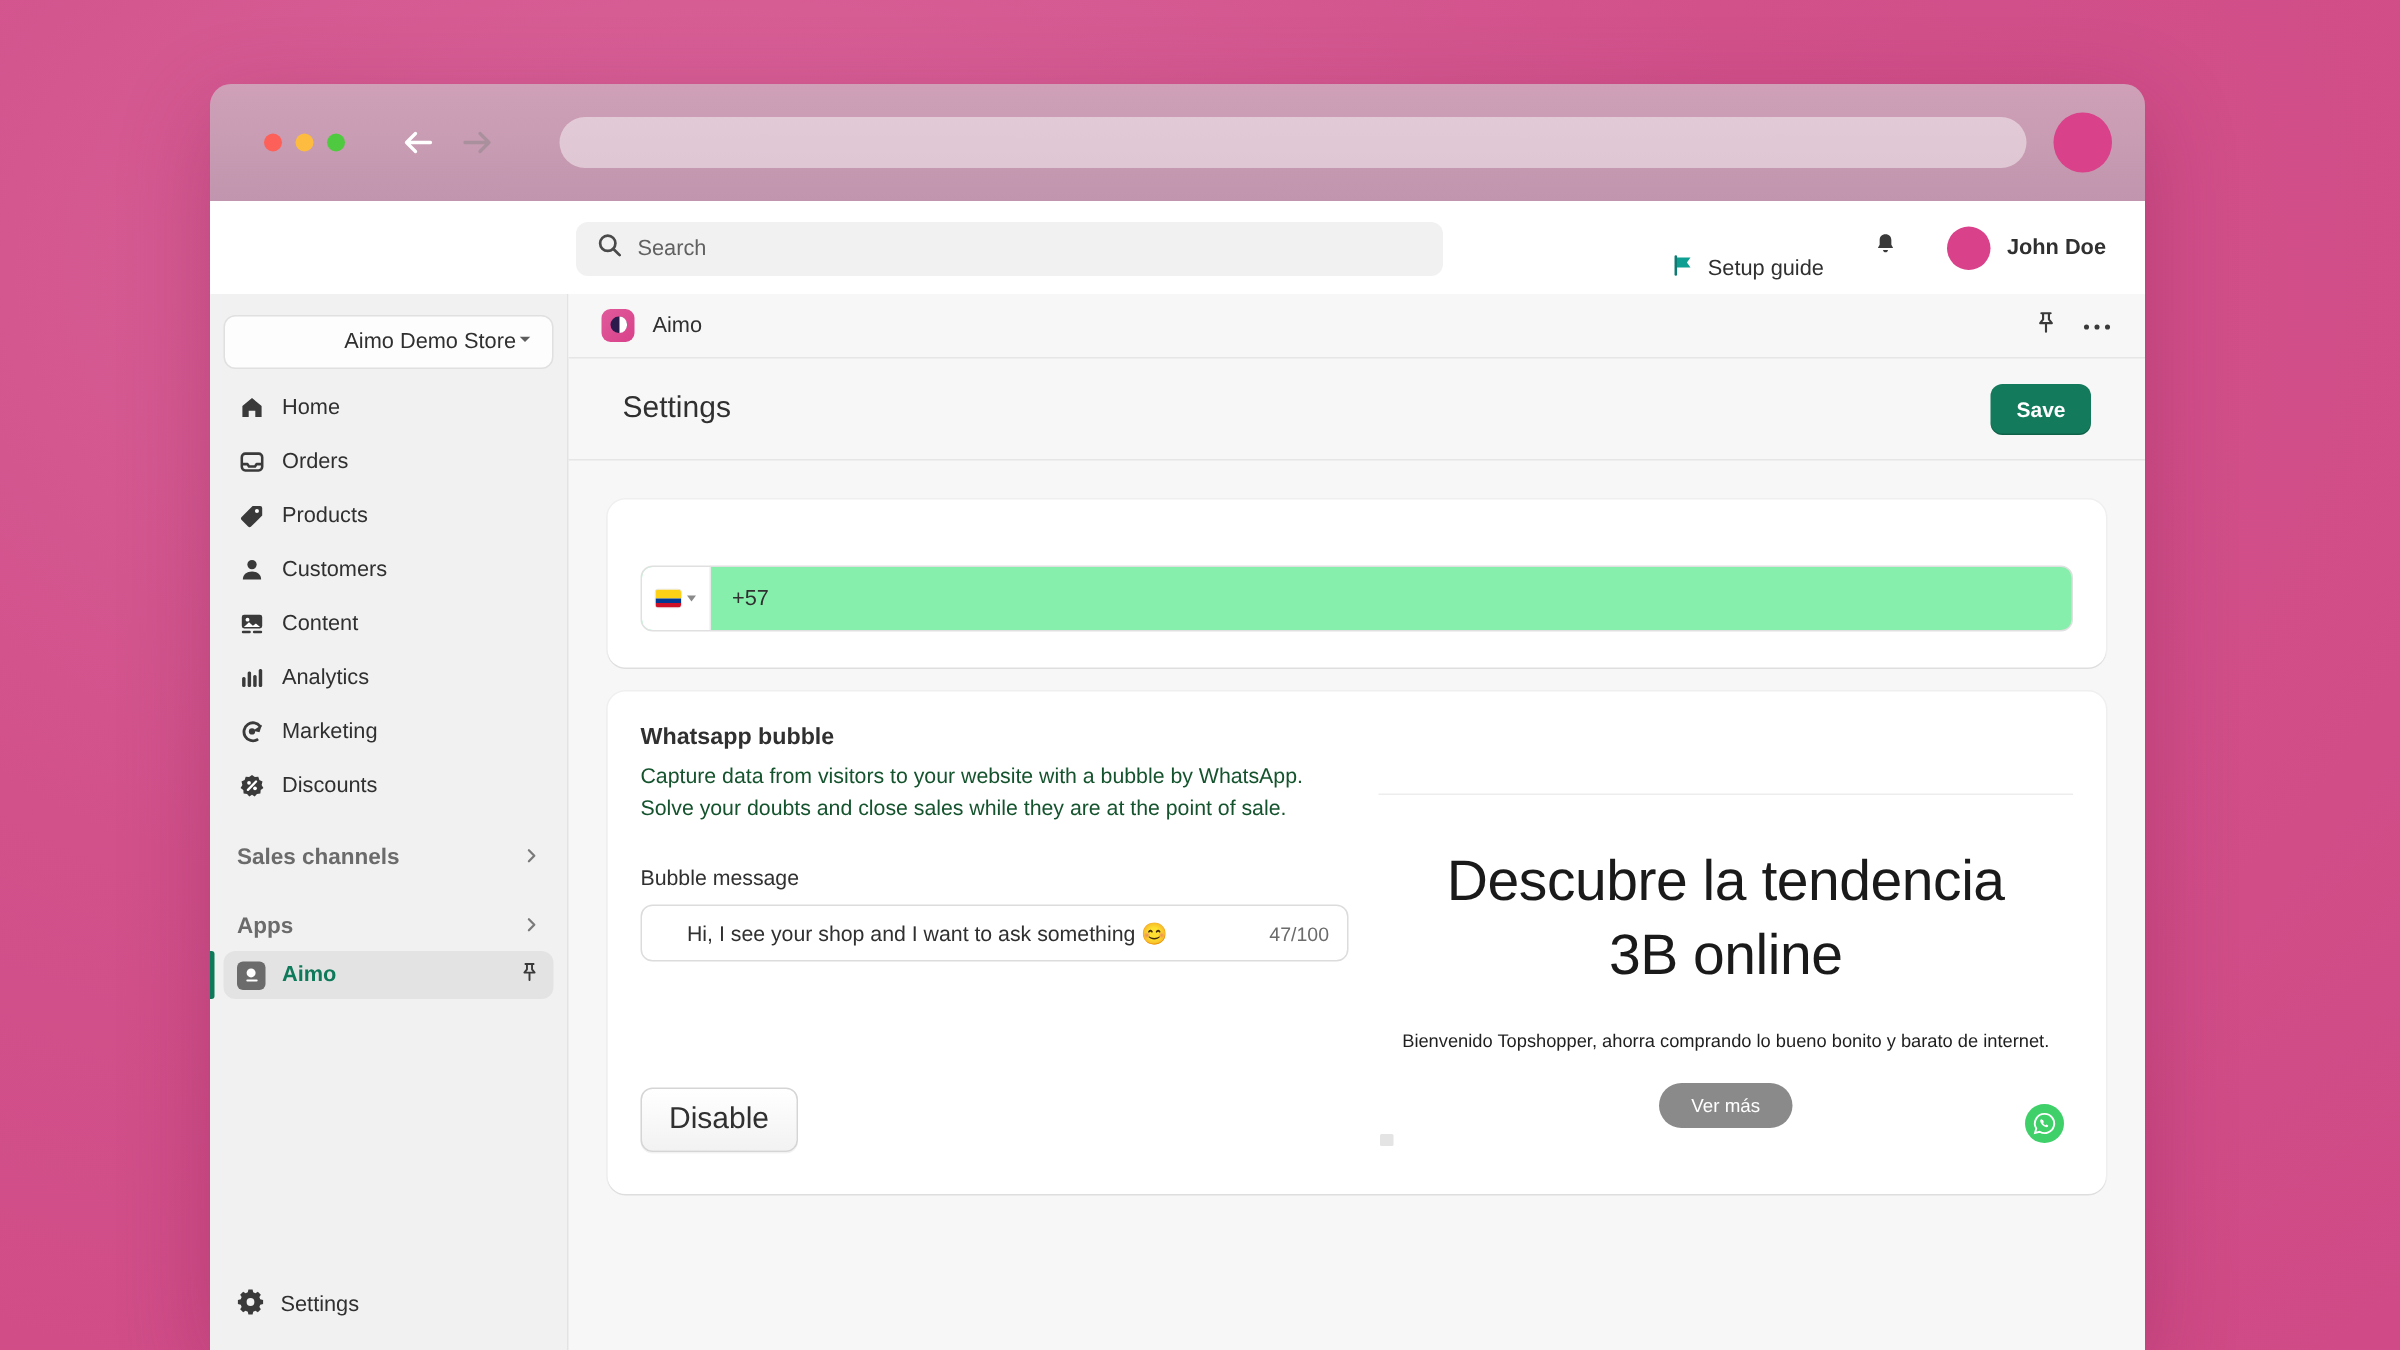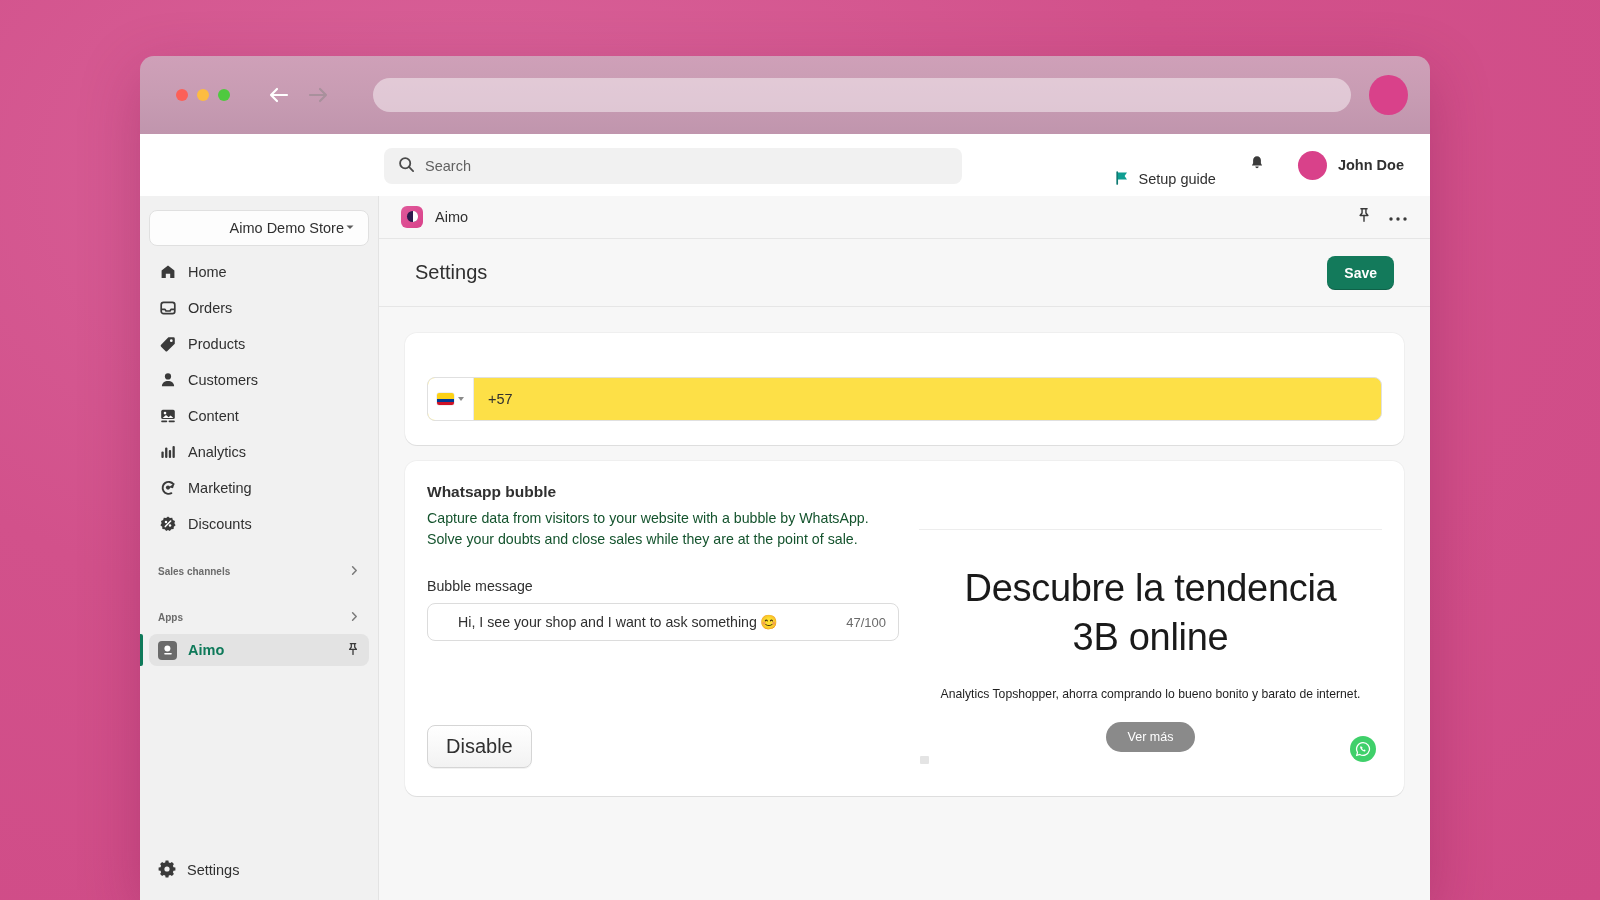--- a/index.html
+++ b/index.html
@@ -109,21 +109,21 @@
   .nav-item {
     display: flex; align-items: center; gap: 11px;
     height: 32px; padding: 0 9px; border-radius: 8px;
     color: #303030; font-size: 14.5px; margin-bottom: 4px;
     position: relative;
   }
   .nav-item .nav-icon { width: 19px; height: 19px; display: flex; align-items: center; justify-content: center; flex: 0 0 19px; }
   .nav-section {
     display: flex; align-items: center; justify-content: space-between;
     height: 30px; padding: 0 9px; margin-top: 16px; margin-bottom: 2px;
-    color: #6b6b6b; font-size: 10px; font-weight: 600;
+    color: #6b6b6b; font-size: 15px; font-weight: 600;
   }
   .nav-item.selected {
     background: #e3e3e3;
   }
   .nav-item.selected .nav-label { color: #0f7a5a; font-weight: 600; }
   .sel-bar {
     position: absolute; left: -9px; top: 0;
     width: 3px; height: 32px; background: #0f7a5a; border-radius: 0 2px 2px 0;
   }
   .app-icon-small {
@@ -199,21 +199,21 @@
   .card-title { font-size: 15.5px; font-weight: 700; color: #303030; }
 
   
   #phone-field {
     margin-top: 22px;
     height: 44px;
     border: 1px solid #e0e0e0;
     border-radius: 8px;
     display: flex; align-items: stretch;
     overflow: hidden;
-    background: #fde047;
+    background: #86efac;
   }
   #country-select {
     width: 46px;
     border-right: 1px solid #e9e9e9;
     display: flex; align-items: center; justify-content: center; gap: 4px;
     background: #fff;
   }
   .flag-co { width: 17px; height: 12px; border-radius: 2px; overflow: hidden; display:flex; flex-direction: column; box-shadow: 0 0 0 0.5px rgba(0,0,0,0.12); }
   .flag-co i { display:block; width:100%; }
   .flag-co .y { height: 50%; background: #fcd116; }
@@ -554,21 +554,21 @@
               </div>
               <button id="disable-button">Disable</button>
             </div>
 
             <div id="wa-preview">
               <div id="preview-heading">
                 <div>Descubre la tendencia</div>
                 <div>3B online</div>
               </div>
               <div id="preview-sub">
-                <div>Analytics Topshopper, ahorra comprando lo bueno bonito y barato de internet.</div>
+                <div>Bienvenido Topshopper, ahorra comprando lo bueno bonito y barato de internet.</div>
               </div>
               <div style="text-align:center">
                 <span id="preview-cta">Ver más</span>
               </div>
               <div id="preview-corner-mark"></div>
               <div id="preview-wa-bubble">
                 <svg width="16" height="16" viewBox="0 0 16 16">
                     <path d="M8 1.6 A6.4 6.4 0 0 0 2.5 11.3 L1.7 14.3 L4.8 13.5 A6.4 6.4 0 1 0 8 1.6 Z" fill="none" stroke="#ffffff" stroke-width="1.25"></path>
                     <path d="M5.9 5.2 C5.6 5.2 5.3 5.4 5.2 5.8 C5 6.6 5.5 7.9 6.6 9 C7.7 10.1 9 10.6 9.8 10.4 C10.2 10.3 10.4 10 10.4 9.7 L10.4 9.1 L9.2 8.6 L8.7 9.2 C8.2 9 7.3 8.2 7 7.6 L7.6 7.1 L7.1 5.9 Z" fill="#ffffff"></path>
                   </svg>

